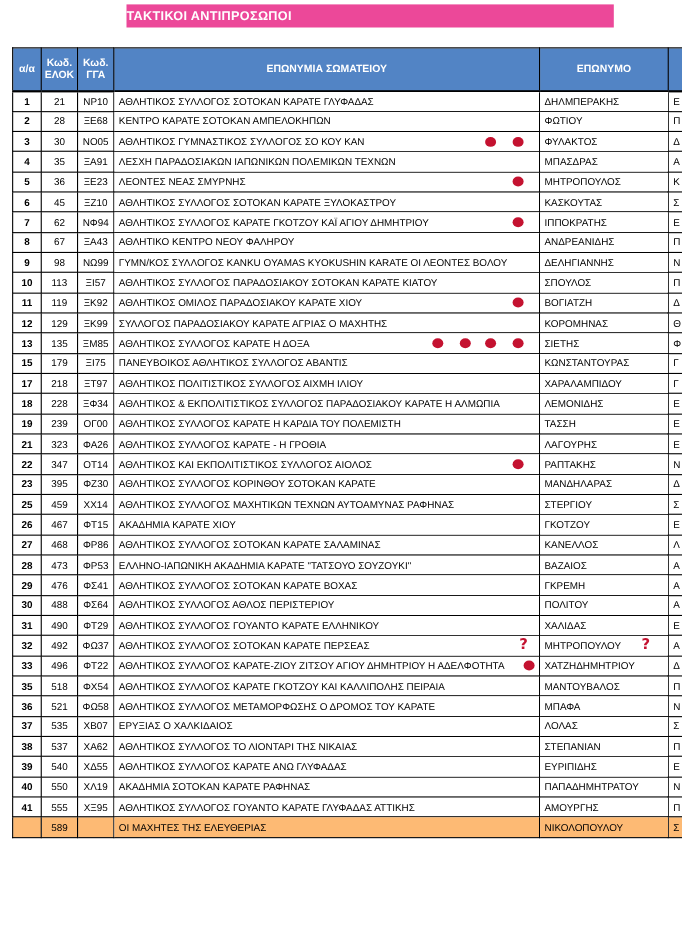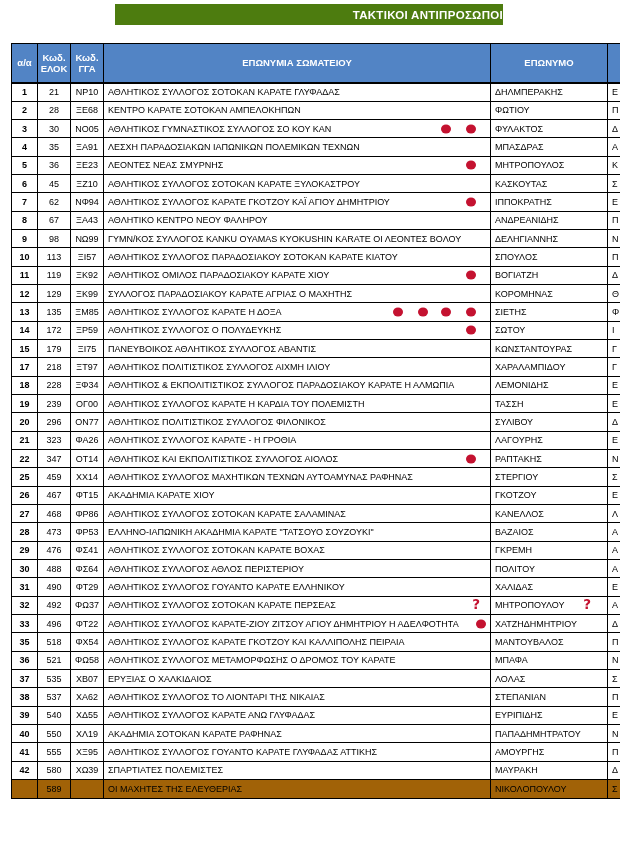--- a/index.html
+++ b/index.html
@@ -1,44 +1,44 @@
 <!DOCTYPE html>
 <html><head>
 <meta charset="utf-8">
 <style>
   html,body{margin:0;padding:0;}
   body{
     width:620px;height:860px;overflow:hidden;background:#ffffff;
     font-family:"Liberation Sans",sans-serif;position:relative;
   }
   .banner{
-    position:absolute;left:115px;top:4px;width:388px;height:21px;
-    background:#4d7c0f;color:#ffffff;font-weight:bold;font-size:11.5px;
-    display:flex;align-items:center;justify-content:flex-end;letter-spacing:.3px;
+    position:absolute;left:115px;top:4px;width:443px;height:21px;
+    background:#ec4899;color:#ffffff;font-weight:bold;font-size:11.5px;
+    display:flex;align-items:center;justify-content:flex-start;letter-spacing:.3px;
   }
   table{
     position:absolute;left:11px;top:43px;width:609px;
     border-collapse:collapse;table-layout:fixed;
   }
   col.c-num{width:26px;} col.c-elok{width:33px;} col.c-gga{width:33px;}
   col.c-club{width:387px;} col.c-sur{width:117px;} col.c-cut{width:13px;}
   th{
     background:#5284C5;color:#ffffff;font-size:9.5px;font-weight:bold;
     height:38px;border:1px solid #000;border-bottom:2px solid #000;
     padding:0 2px;line-height:1.2;text-align:center;vertical-align:middle;
   }
   td{
     border:1px solid #000;font-size:9px;color:#000;height:18.33px;
     box-sizing:border-box;padding:0 4px;white-space:nowrap;overflow:hidden;
     vertical-align:middle;background:#fff;
   }
   td.center{text-align:center;padding:0 1px;}
   td.num{font-weight:bold;text-align:center;padding:0;}
   td.rel{position:relative;}
-  tr.footer-row td{background:#a16207;height:19px;}
+  tr.footer-row td{background:#fdba74;height:19px;}
   .dot{
     position:absolute;width:10px;height:9px;border-radius:50%;
     background:#C41230;top:50%;transform:translateY(-50%);
   }
   .qmark{
     position:absolute;color:#C41230;font-weight:bold;font-size:13.5px;
     top:50%;transform:translateY(-54%);
     font-family:"DejaVu Sans",sans-serif;
   }
 </style>
@@ -167,28 +167,20 @@
       </tr>
       <tr>
         <td class="num">13</td>
         <td class="center">135</td>
         <td class="center">ΞΜ85</td>
         <td class="rel"><span>ΑΘΛΗΤΙΚΟΣ ΣΥΛΛΟΓΟΣ ΚΑΡΑΤΕ Η ΔΟΞΑ</span><span class="dot" style="right: 14px;"></span><span class="dot" style="right: 39px;"></span><span class="dot" style="right: 62px;"></span><span class="dot" style="right: 87px;"></span></td>
         <td class="rel"><span>ΣΙΕΤΗΣ</span></td>
         <td>Φ</td>
       </tr>
       <tr>
-        <td class="num">14</td>
-        <td class="center">172</td>
-        <td class="center">ΞΡ59</td>
-        <td class="rel"><span>ΑΘΛΗΤΙΚΟΣ ΣΥΛΛΟΓΟΣ Ο ΠΟΛΥΔΕΥΚΗΣ</span><span class="dot" style="right: 14px;"></span></td>
-        <td class="rel"><span>ΣΩΤΟΥ</span></td>
-        <td>Ι</td>
-      </tr>
-      <tr>
         <td class="num">15</td>
         <td class="center">179</td>
         <td class="center">ΞΙ75</td>
         <td class="rel"><span>ΠΑΝΕΥΒΟΙΚΟΣ ΑΘΛΗΤΙΚΟΣ ΣΥΛΛΟΓΟΣ ΑΒΑΝΤΙΣ</span></td>
         <td class="rel"><span>ΚΩΝΣΤΑΝΤΟΥΡΑΣ</span></td>
         <td>Γ</td>
       </tr>
       <tr>
         <td class="num">17</td>
         <td class="center">218</td>
@@ -207,44 +199,44 @@
       </tr>
       <tr>
         <td class="num">19</td>
         <td class="center">239</td>
         <td class="center">ΟΓ00</td>
         <td class="rel"><span>ΑΘΛΗΤΙΚΟΣ ΣΥΛΛΟΓΟΣ ΚΑΡΑΤΕ Η ΚΑΡΔΙΑ ΤΟΥ ΠΟΛΕΜΙΣΤΗ</span></td>
         <td class="rel"><span>ΤΑΣΣΗ</span></td>
         <td>Ε</td>
       </tr>
       <tr>
-        <td class="num">20</td>
-        <td class="center">296</td>
-        <td class="center">ΟΝ77</td>
-        <td class="rel"><span>ΑΘΛΗΤΙΚΟΣ ΠΟΛΙΤΙΣΤΙΚΟΣ ΣΥΛΛΟΓΟΣ ΦΙΛΟΝΙΚΟΣ</span></td>
-        <td class="rel"><span>ΣΥΛΙΒΟΥ</span></td>
-        <td>Δ</td>
-      </tr>
-      <tr>
         <td class="num">21</td>
         <td class="center">323</td>
         <td class="center">ΦΑ26</td>
         <td class="rel"><span>ΑΘΛΗΤΙΚΟΣ ΣΥΛΛΟΓΟΣ ΚΑΡΑΤΕ - Η ΓΡΟΘΙΑ</span></td>
         <td class="rel"><span>ΛΑΓΟΥΡΗΣ</span></td>
         <td>Ε</td>
       </tr>
       <tr>
         <td class="num">22</td>
         <td class="center">347</td>
         <td class="center">ΟΤ14</td>
         <td class="rel"><span>ΑΘΛΗΤΙΚΟΣ ΚΑΙ ΕΚΠΟΛΙΤΙΣΤΙΚΟΣ ΣΥΛΛΟΓΟΣ ΑΙΟΛΟΣ</span><span class="dot" style="right: 14px;"></span></td>
         <td class="rel"><span>ΡΑΠΤΑΚΗΣ</span></td>
         <td>Ν</td>
       </tr>
       <tr>
+        <td class="num">23</td>
+        <td class="center">395</td>
+        <td class="center">ΦΖ30</td>
+        <td class="rel"><span>ΑΘΛΗΤΙΚΟΣ ΣΥΛΛΟΓΟΣ ΚΟΡΙΝΘΟΥ ΣΟΤΟΚΑΝ ΚΑΡΑΤΕ</span></td>
+        <td class="rel"><span>ΜΑΝΔΗΛΑΡΑΣ</span></td>
+        <td>Δ</td>
+      </tr>
+      <tr>
         <td class="num">25</td>
         <td class="center">459</td>
         <td class="center">ΧΧ14</td>
         <td class="rel"><span>ΑΘΛΗΤΙΚΟΣ ΣΥΛΛΟΓΟΣ ΜΑΧΗΤΙΚΩΝ ΤΕΧΝΩΝ ΑΥΤΟΑΜΥΝΑΣ ΡΑΦΗΝΑΣ</span></td>
         <td class="rel"><span>ΣΤΕΡΓΙΟΥ</span></td>
         <td>Σ</td>
       </tr>
       <tr>
         <td class="num">26</td>
         <td class="center">467</td>
@@ -357,28 +349,20 @@
         <td class="rel"><span>ΠΑΠΑΔΗΜΗΤΡΑΤΟΥ</span></td>
         <td>Ν</td>
       </tr>
       <tr>
         <td class="num">41</td>
         <td class="center">555</td>
         <td class="center">ΧΞ95</td>
         <td class="rel"><span>ΑΘΛΗΤΙΚΟΣ ΣΥΛΛΟΓΟΣ ΓΟΥΑΝΤΟ ΚΑΡΑΤΕ ΓΛΥΦΑΔΑΣ ΑΤΤΙΚΗΣ</span></td>
         <td class="rel"><span>ΑΜΟΥΡΓΗΣ</span></td>
         <td>Π</td>
-      </tr>
-      <tr>
-        <td class="num">42</td>
-        <td class="center">580</td>
-        <td class="center">ΧΩ39</td>
-        <td class="rel"><span>ΣΠΑΡΤΙΑΤΕΣ ΠΟΛΕΜΙΣΤΕΣ</span></td>
-        <td class="rel"><span>ΜΑΥΡΑΚΗ</span></td>
-        <td>Δ</td>
       </tr>
       <tr class="footer-row">
         <td class="num"></td>
         <td class="center">589</td>
         <td class="center"></td>
         <td class="rel"><span>ΟΙ ΜΑΧΗΤΕΣ ΤΗΣ ΕΛΕΥΘΕΡΙΑΣ</span></td>
         <td class="rel"><span>ΝΙΚΟΛΟΠΟΥΛΟΥ</span></td>
         <td>Σ</td>
       </tr>
     </tbody>

